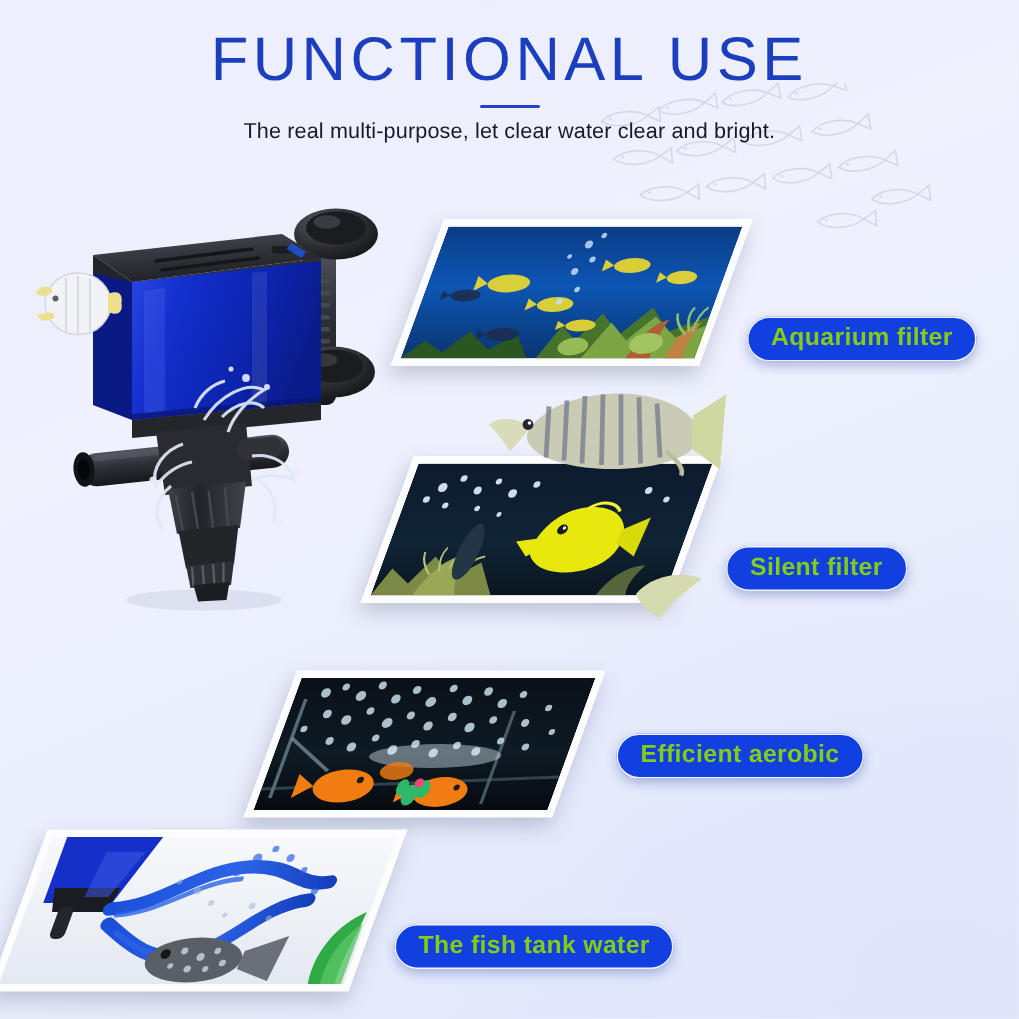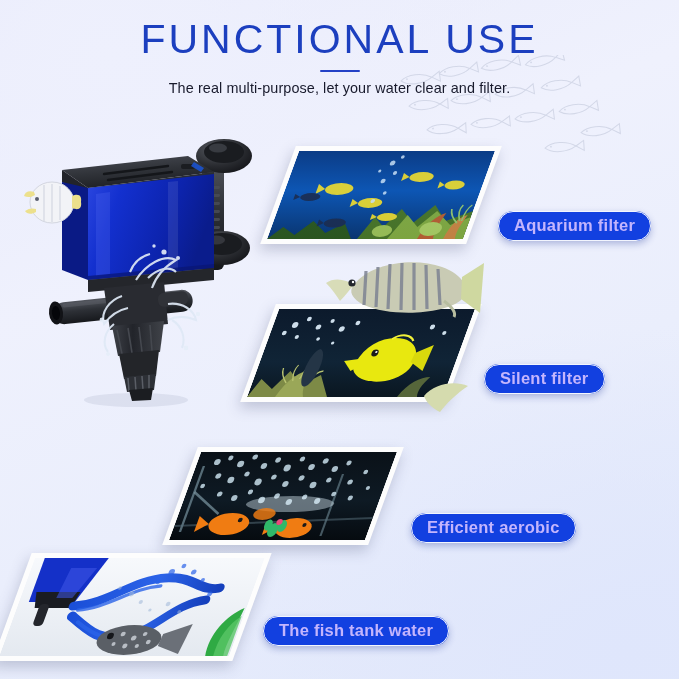--- a/index.html
+++ b/index.html
@@ -62,49 +62,49 @@
   
   .freefish{position:absolute;z-index:26;pointer-events:none;}
   #ff-tang{left:318px;top:255px;width:168px;height:64px;}
   #ff-tail{left:420px;top:378px;width:52px;height:36px;}
 
   
   .badge{
     position:absolute;z-index:50;
     background:#1240e0;
     border-radius:999px;
-    color:#c4b5fd;
+    color:#84cc16;
     font-size:16.5px;
     font-weight:700;
     letter-spacing:.25px;
     white-space:nowrap;
     box-shadow:0 3px 7px rgba(25,50,150,.30);
     display:flex;align-items:center;justify-content:center;
   }
   .badge span.inner{
     display:block;
     border:1.4px solid rgba(255,255,255,.95);
     border-radius:999px;
     padding:4px 15px 5px;
     line-height:1.18;
   }
   #badge1{left:498px;top:211px;}
   #badge2{left:484px;top:364px;}
-  #badge3{left:411px;top:513px;}
+  #badge3{left:411px;top:489px;}
   #badge4{left:263px;top:616px;}
 </style>
 </head>
 <body>
 
 <div id="stage">
 
   <div class="header">
     <h1 class="title">FUNCTIONAL USE</h1>
     <div class="rule"></div>
-    <p class="subtitle">The real multi-purpose, let your water clear and filter.</p>
+    <p class="subtitle">The real multi-purpose, let clear water clear and bright.</p>
   </div>
 
   <svg class="school" viewBox="0 0 240 110">
     <defs>
       <g id="gf">
         <path d="M0 6 C7 0,22 0,31 6 C22 12,7 12,0 6 Z" fill="none" stroke="#b9c0d4" stroke-width="1.05"></path>
         <path d="M31 6 l8 -5 l0 10 z" fill="none" stroke="#b9c0d4" stroke-width="1.05"></path>
         <circle cx="6" cy="5" r="0.9" fill="#b9c0d4"></circle>
       </g>
     </defs>

